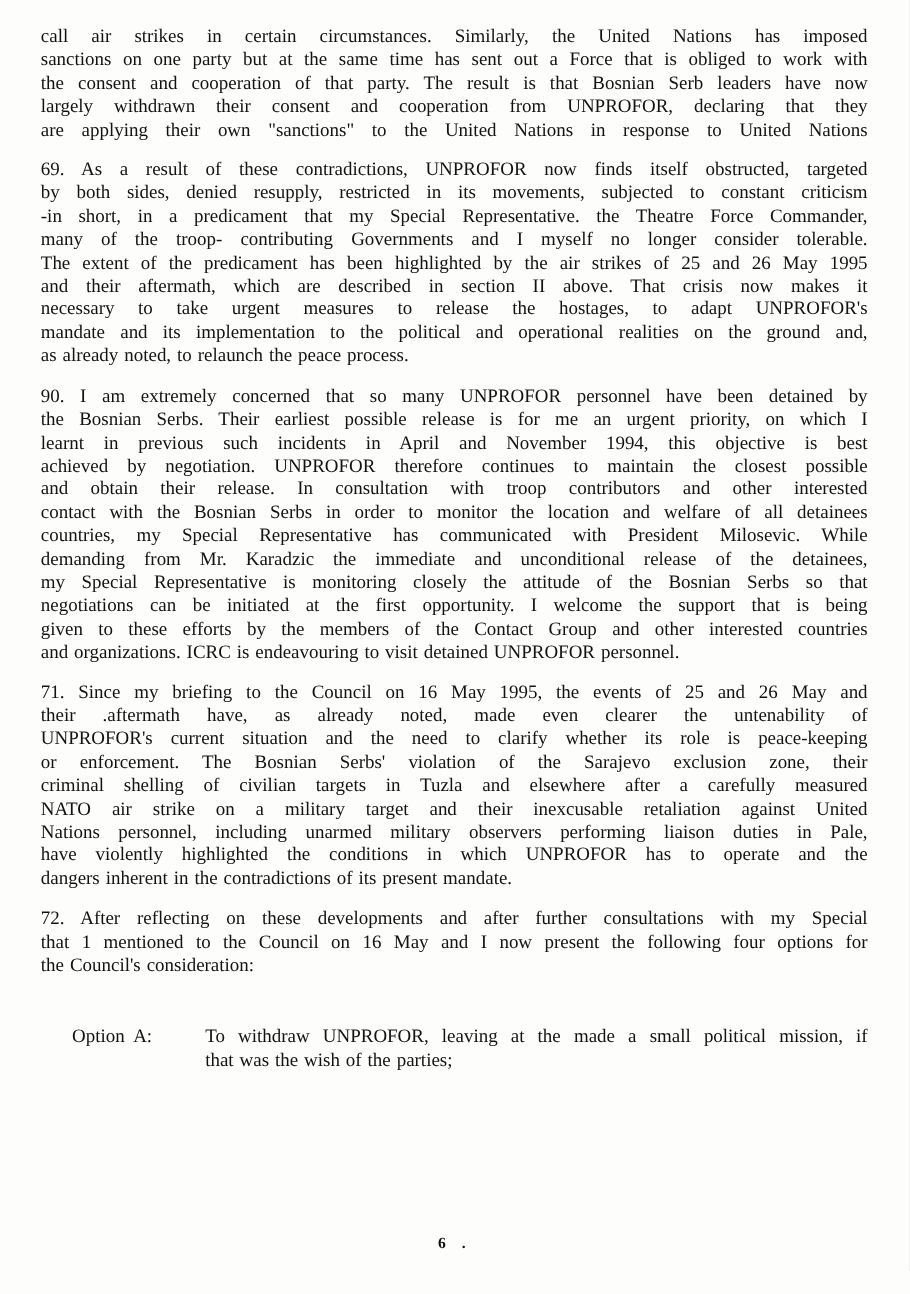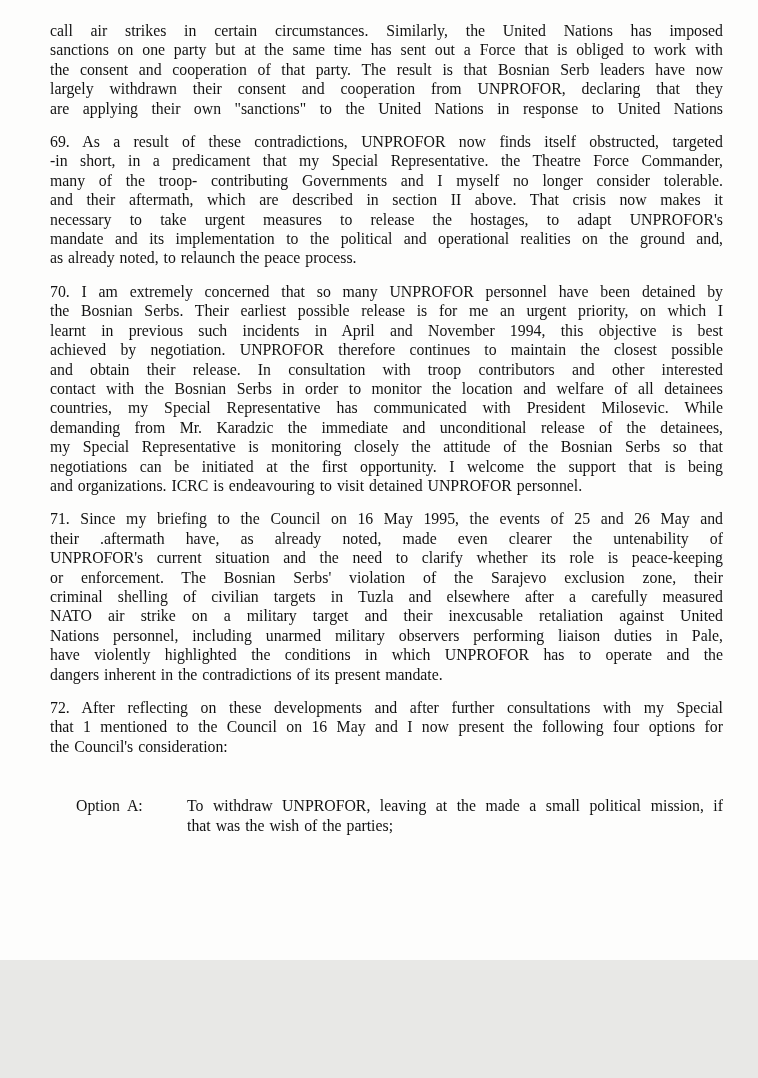--- a/index.html
+++ b/index.html
@@ -3,30 +3,29 @@
 <meta charset="utf-8">
 <style>
   html, body {
     margin: 0;
     padding: 0;
     background: #e8e8e6;
   }
   .page {
     position: relative;
     width: 758px;
-    height: 960px;
+    height: 1078px;
     margin: 0 auto;
     background: #fdfdfc;
     color: #121212;
     font-family: "Liberation Serif", "DejaVu Serif", serif;
     font-size: 15.8px;
     line-height: 19.4px;
     box-sizing: border-box;
     overflow: hidden;
-    padding-left: 16px;
   }
   .doc {
     padding: 21px 35px 0 34px;
   }
   .para {
     margin: 0 0 14px 0;
   }
   .line {
     text-align: justify;
     text-align-last: justify;
@@ -68,38 +67,41 @@
   <div class="doc" id="doc">
       <div class="para">
         <div class="line">call air strikes in certain circumstances. Similarly, the United Nations has imposed</div>
         <div class="line">sanctions on one party but at the same time has sent out a Force that is obliged to work with</div>
         <div class="line">the consent and cooperation of that party. The result is that Bosnian Serb leaders have now</div>
         <div class="line">largely withdrawn their consent and cooperation from UNPROFOR, declaring that they</div>
         <div class="line">are applying their own "sanctions" to the United Nations in response to United Nations</div>
       </div>
       <div class="para">
         <div class="line">69. As a result of these contradictions, UNPROFOR now finds itself obstructed, targeted</div>
+        <div class="line">by both sides, denied resupply, restricted in its movements, subjected to constant criticism</div>
         <div class="line">-in short, in a predicament that my Special Representative. the Theatre Force Commander,</div>
         <div class="line">many of the troop- contributing Governments and I myself no longer consider tolerable.</div>
+        <div class="line">The extent of the predicament has been highlighted by the air strikes of 25 and 26 May 1995</div>
         <div class="line">and their aftermath, which are described in section II above. That crisis now makes it</div>
         <div class="line">necessary to take urgent measures to release the hostages, to adapt UNPROFOR's</div>
         <div class="line">mandate and its implementation to the political and operational realities on the ground and,</div>
         <div class="line last">as already noted, to relaunch the peace process.</div>
       </div>
       <div class="para">
-        <div class="line">70. I am extremely concerned that so many UNPROFOR personnel have been detained by</div>
+        <div class="line">90. I am extremely concerned that so many UNPROFOR personnel have been detained by</div>
         <div class="line">the Bosnian Serbs. Their earliest possible release is for me an urgent priority, on which I</div>
         <div class="line">learnt in previous such incidents in April and November 1994, this objective is best</div>
         <div class="line">achieved by negotiation. UNPROFOR therefore continues to maintain the closest possible</div>
         <div class="line">and obtain their release. In consultation with troop contributors and other interested</div>
         <div class="line">contact with the Bosnian Serbs in order to monitor the location and welfare of all detainees</div>
         <div class="line">countries, my Special Representative has communicated with President Milosevic. While</div>
         <div class="line">demanding from Mr. Karadzic the immediate and unconditional release of the detainees,</div>
         <div class="line">my Special Representative is monitoring closely the attitude of the Bosnian Serbs so that</div>
         <div class="line">negotiations can be initiated at the first opportunity. I welcome the support that is being</div>
+        <div class="line">given to these efforts by the members of the Contact Group and other interested countries</div>
         <div class="line last">and organizations. ICRC is endeavouring to visit detained UNPROFOR personnel.</div>
       </div>
       <div class="para">
         <div class="line">71. Since my briefing to the Council on 16 May 1995, the events of 25 and 26 May and</div>
         <div class="line">their .aftermath have, as already noted, made even clearer the untenability of</div>
         <div class="line">UNPROFOR's current situation and the need to clarify whether its role is peace-keeping</div>
         <div class="line">or enforcement. The Bosnian Serbs' violation of the Sarajevo exclusion zone, their</div>
         <div class="line">criminal shelling of civilian targets in Tuzla and elsewhere after a carefully measured</div>
         <div class="line">NATO air strike on a military target and their inexcusable retaliation against United</div>
         <div class="line">Nations personnel, including unarmed military observers performing liaison duties in Pale,</div>

